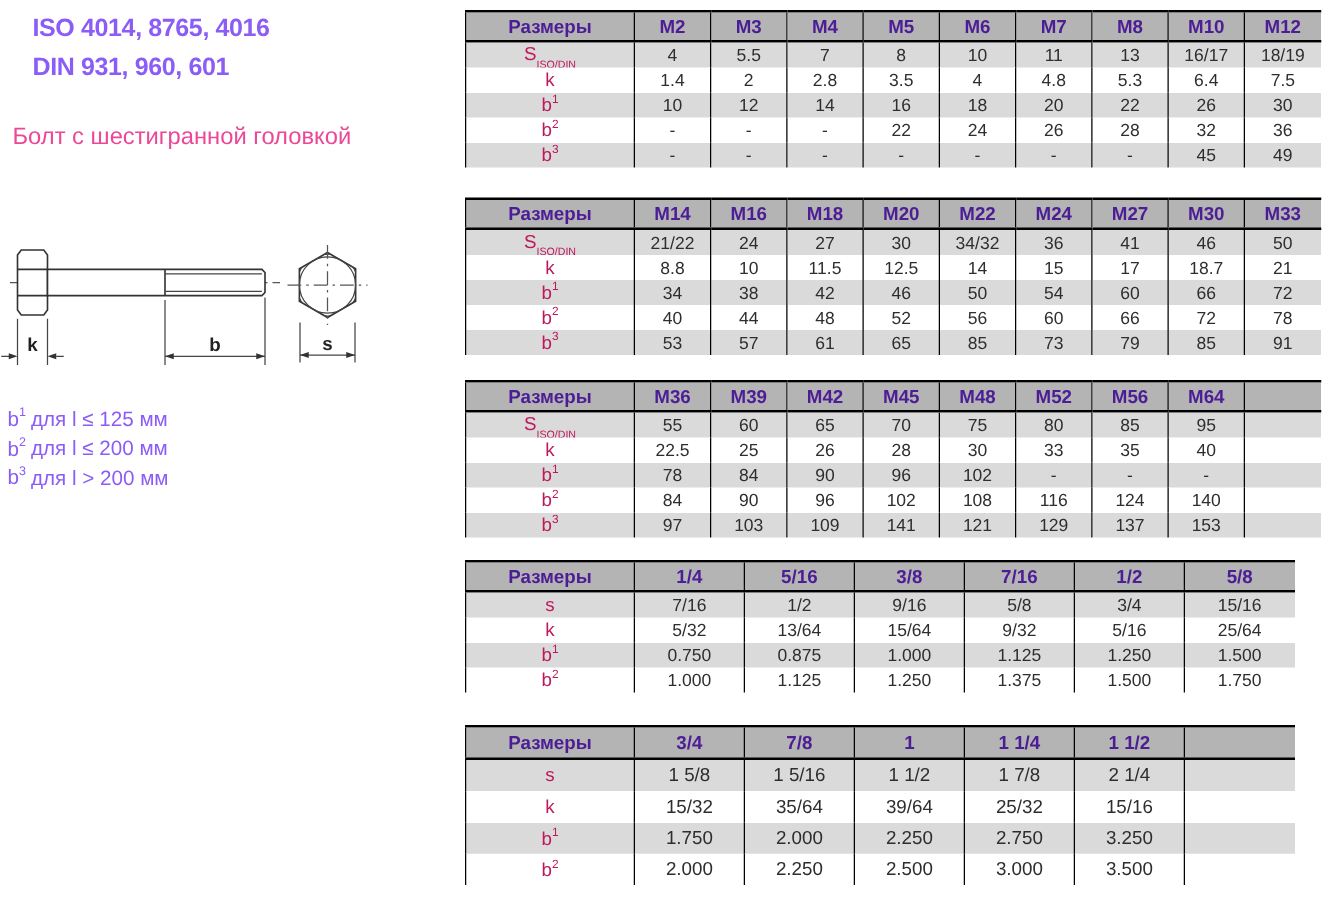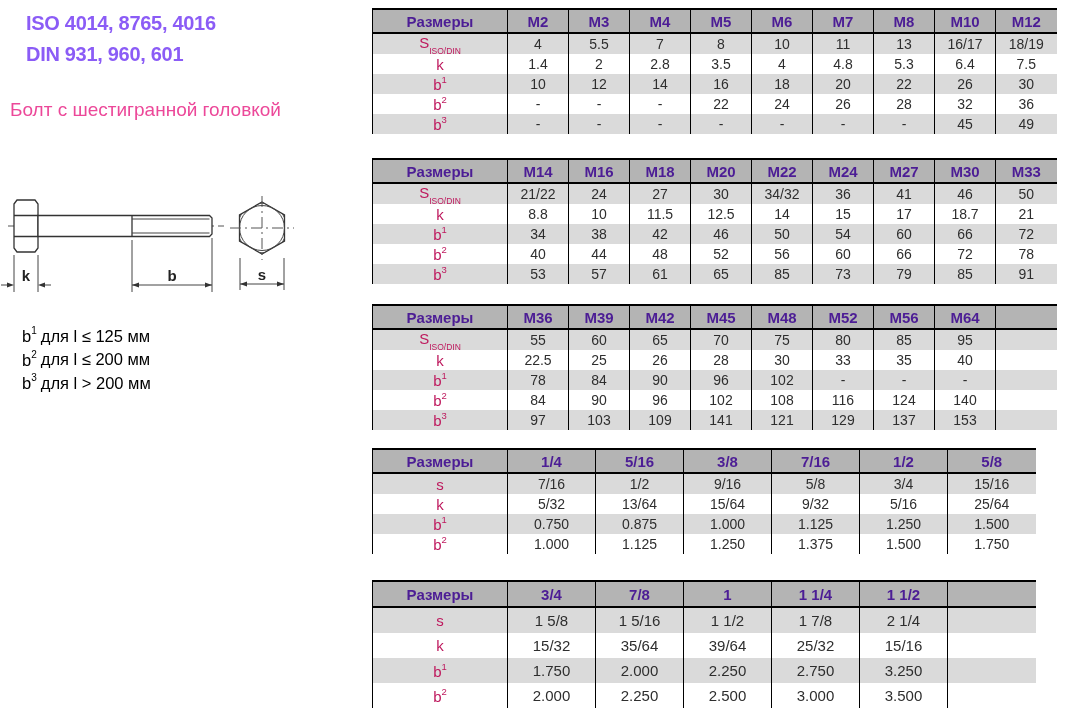--- a/index.html
+++ b/index.html
@@ -3,21 +3,21 @@
 <meta charset="utf-8">
 <style>
   html,body{margin:0;padding:0;background:#fff;}
   .canvas{
     position:relative;width:1067px;height:720px;background:#fff;overflow:hidden;
     font-family:"Liberation Sans", sans-serif;color:#1a1a1a;
   }
   
   .titleblock{position:absolute;left:26px;top:8px;font-weight:bold;font-size:20px;line-height:31px;letter-spacing:-0.3px;color:#8b5cf6;}
   .subtitle{position:absolute;left:10px;top:96px;font-size:19px;line-height:27px;color:#ec4899;}
-  .notes{position:absolute;left:22px;top:322px;font-size:16.5px;line-height:20px;color:#000000;}
+  .notes{position:absolute;left:6px;top:322px;font-size:16.5px;line-height:20px;color:#8b5cf6;}
   .note sup{font-size:10px;position:relative;top:-1px;}
   .note .nt{margin-left:4px;}
   .drawing{position:absolute;left:0;top:185px;}
   
   :root{--header-bg:#b4b4b4;--band-bg:#dadada;--border:#000;}
   .tblpos{position:absolute;left:372px;}
   table{border-collapse:collapse;table-layout:fixed;}
   .t-metric table{width:684px;}
   .t-imp table{width:663px;}
   .t-metric col.c-label,.t-imp col.c-label{width:135px;}

